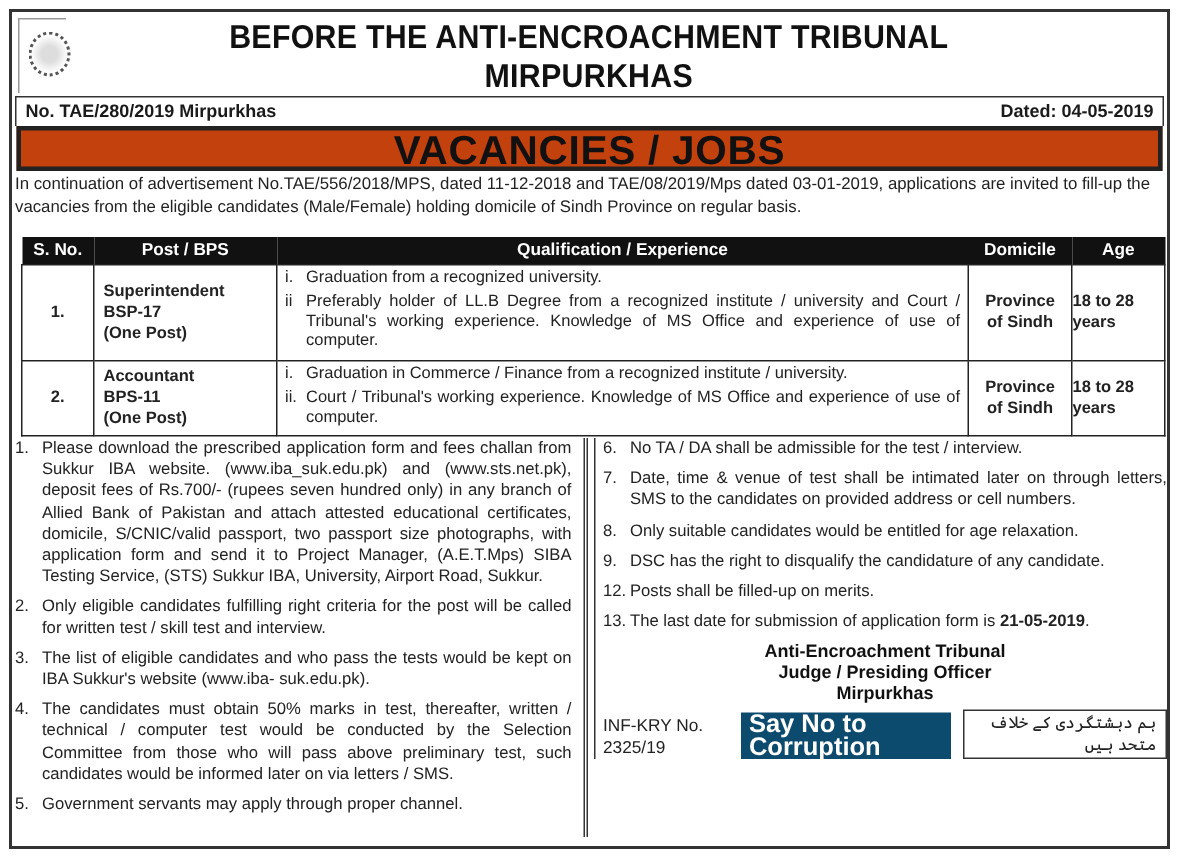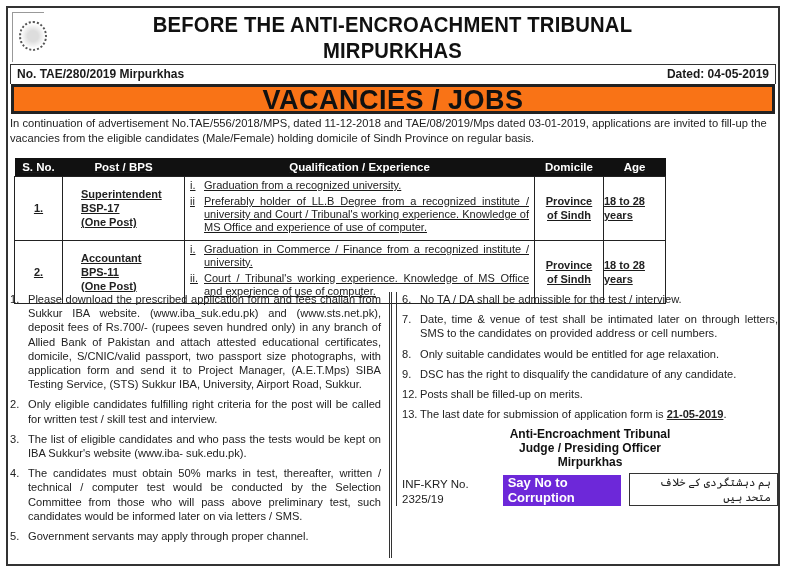--- a/index.html
+++ b/index.html
@@ -10,47 +10,47 @@
   .logo { position: absolute; left: 12px; top: 12px; width: 32px; height: 50px; border-left:1px solid #999; border-top:1px solid #999; }
   .logo-seal { position:absolute; left:6px; top:8px; width:28px; height:30px; border-radius:50%; border:2px dotted #555; background: radial-gradient(circle,#ddd 30%, #fff 70%); }
   .title { position: absolute; left: 0; width: 785px; text-align: center; font-weight: bold; font-size: 22px; letter-spacing: 0.2px; color:#111; transform: scaleX(0.92); }
   .title.l1 { top: 12px; }
   .title.l2 { top: 38px; }
 
   .refbar { position: absolute; left: 10px; top: 64px; width: 766px; height: 20px; border: 1px solid #333; border-bottom: none; font-weight: bold; font-size: 12px; line-height: 19px; padding: 0 6px; }
   .refbar .left { float: left; }
   .refbar .right { float: right; padding-left: 24px; }
 
-  .banner { position: absolute; left: 11px; top: 84px; width: 764px; height: 30px; background: #f97316; border: 3px solid #222; text-align: center; font-weight: bold; font-size: 27px; line-height: 26px; color:#111; letter-spacing: 0.5px; }
+  .banner { position: absolute; left: 11px; top: 84px; width: 764px; height: 30px; background: #c2410c; border: 3px solid #222; text-align: center; font-weight: bold; font-size: 27px; line-height: 26px; color:#111; letter-spacing: 0.5px; }
 
   .intro { position: absolute; left: 10px; top: 116px; width: 766px; font-size: 11.2px; line-height: 14.5px; color:#222; }
 
-  table.vac { position: absolute; left: 14px; top: 158px; width: 652px; border-collapse: collapse; font-size: 11px; text-decoration: underline; }
+  table.vac { position: absolute; left: 14px; top: 158px; width: 763px; border-collapse: collapse; font-size: 11px; }
   table.vac th { background: #111; color: #fff; font-weight: bold; height: 18px; font-size: 11.5px; }
   table.vac td { border: 1px solid #222; vertical-align: middle; color:#222; }
   table.vac td.sn { width: 48px; text-align: center; font-weight: bold; }
-  table.vac td.post { width: 122px; font-weight: bold; padding-left: 18px; line-height: 14px; }
+  table.vac td.post { width: 122px; font-weight: bold; padding-left: 6px; line-height: 14px; }
   table.vac td.qual { padding: 2px 5px; line-height: 13px; }
   table.vac td.dom { width: 69px; text-align: center; font-weight: bold; line-height: 14px; }
   table.vac td.age { width: 62px; text-align: left; font-weight: bold; line-height: 14px; }
   .qline { display:flex; margin-bottom: 3px; text-align: justify; }
   .qline .qn { width: 14px; flex-shrink: 0; }
 
   .notes-left { position: absolute; left: 10px; top: 292px; width: 382px; height: 266px; font-size: 11.1px; line-height: 14.2px; color:#222; border-right: 3px double #333; padding-right: 8px; }
   .notes-right { position: absolute; left: 396px; top: 292px; width: 382px; font-size: 11.1px; line-height: 14.2px; color:#222; border-left: 1px solid #333; padding-left: 5px; }
   .note { display: flex; margin-bottom: 6px; text-align: justify; }
   .note .num { width: 18px; flex-shrink: 0; }
   .note .txt { flex: 1; }
   .note.bi .txt { font-weight: bold; font-style: italic; }
-  .u { font-weight: bold; text-decoration: underline; }
+  .u { font-weight: bold; }
 
   .sign { text-align: center; font-weight: bold; font-size: 12px; line-height: 14px; margin-top: 2px; color:#111; }
   .footer-row { display: flex; align-items: flex-end; margin-top: 4px; font-size: 11.5px; }
   .inf { margin-right: 8px; }
-  .corrupt { background: #6d28d9; color: #fff; font-weight: bold; padding: 1px 5px; font-size: 13px; margin-right: 8px; }
+  .corrupt { background: #0c4a6e; color: #fff; font-weight: bold; padding: 1px 5px; font-size: 17px; margin-right: 8px; }
   .urdu { border: 1px solid #333; padding: 1px 6px; font-size: 11px; direction: rtl; font-family: Liberation Serif, serif; }
 </style>
 </head>
 <body>
 
 <div class="outer"></div>
 
 <div class="logo">
   <div class="logo-seal"></div>
 </div>

